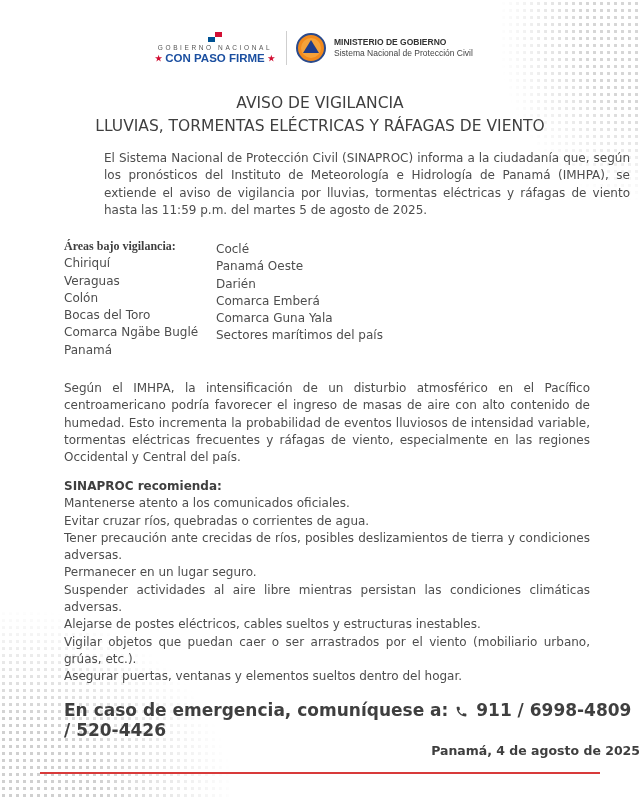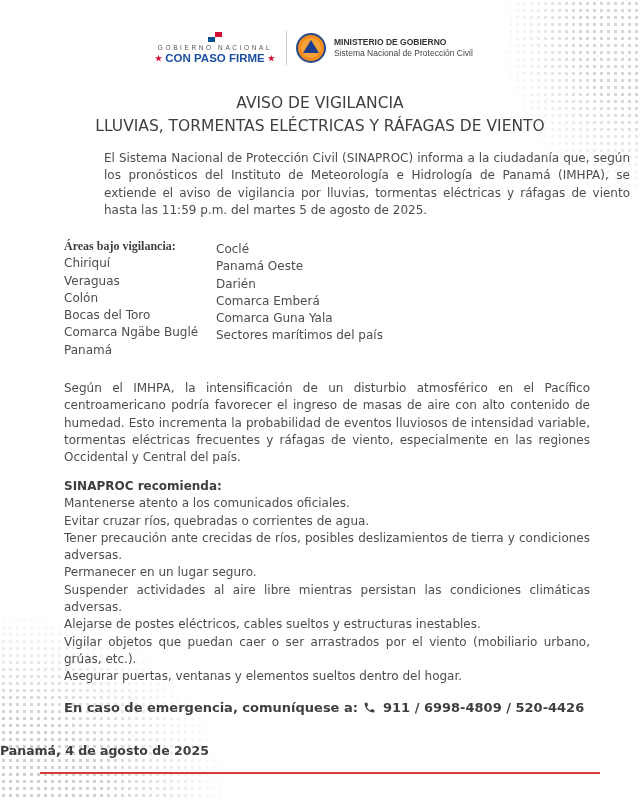--- a/index.html
+++ b/index.html
@@ -45,23 +45,23 @@
 
   .areas { position: absolute; top: 238px; left: 64px; width: 526px; font-size: 12px; line-height: 17.3px; color: #4d4d4d; }
   .col-left { position: absolute; left: 0; top: 0; width: 150px; }
   .col-right { position: absolute; left: 152px; top: 3px; width: 370px; }
   .areas-head { font-weight: bold; color: #3f3f3f; font-family: Liberation Serif, serif; }
 
   .p2 { top: 380px; }
   .recs { top: 478px; }
   .recs-head { font-weight: bold; color: #3f3f3f; }
 
-  .emergency { position: absolute; top: 700px; left: 64px; font-weight: bold; font-size: 13px; color: #3f3f3f; }
+  .emergency { position: absolute; top: 700px; left: 64px; font-weight: bold; font-size: 17px; color: #3f3f3f; }
   .phone-icon { display: inline-block; width: 13px; height: 13px; vertical-align: -2px; margin: 0 2px 0 1px; }
-  .date { position: absolute; top: 743px; left: 0; width: 640px; text-align: left; font-weight: bold; font-size: 12.5px; color: #3f3f3f; }
+  .date { position: absolute; top: 743px; left: 0; width: 640px; text-align: right; font-weight: bold; font-size: 12.5px; color: #3f3f3f; }
   .redline { position: absolute; top: 772px; left: 40px; width: 560px; height: 2px; background: #d83a3a; }
 </style>
 </head>
 <body>
 
 <div class="dots-tr"></div>
 <div class="dots-bl"></div>
 
 <div class="header">
   <div class="gob">

